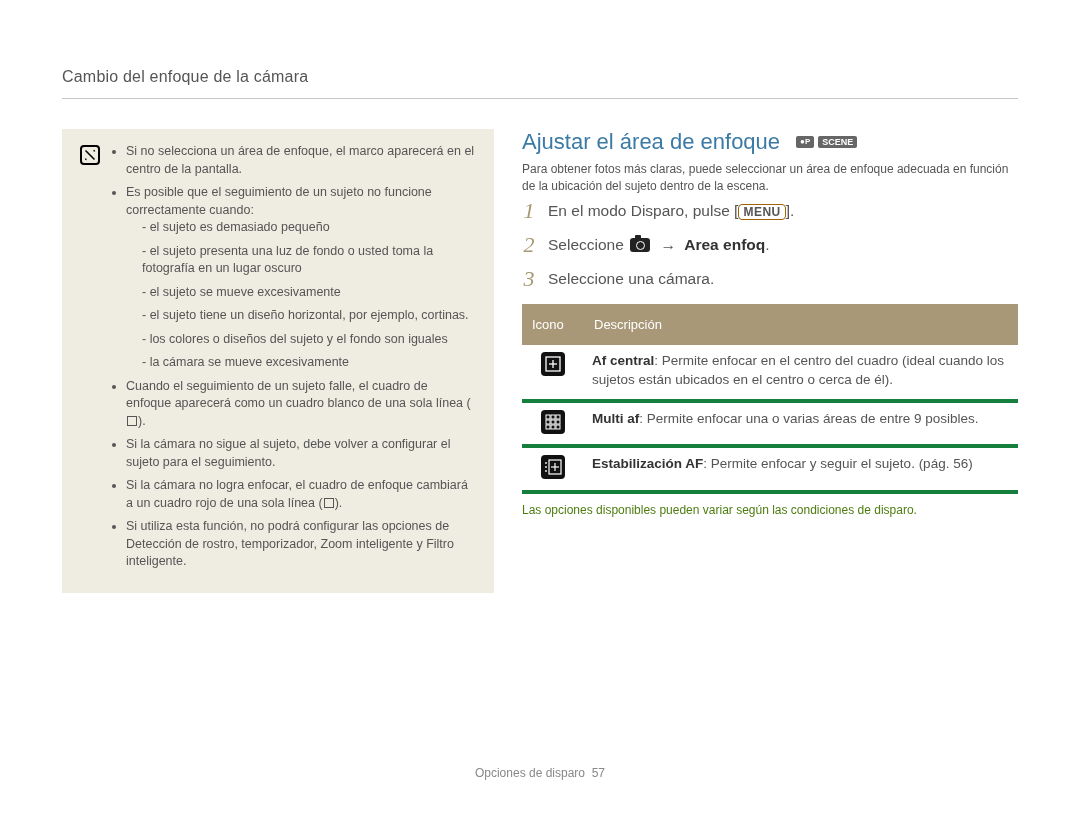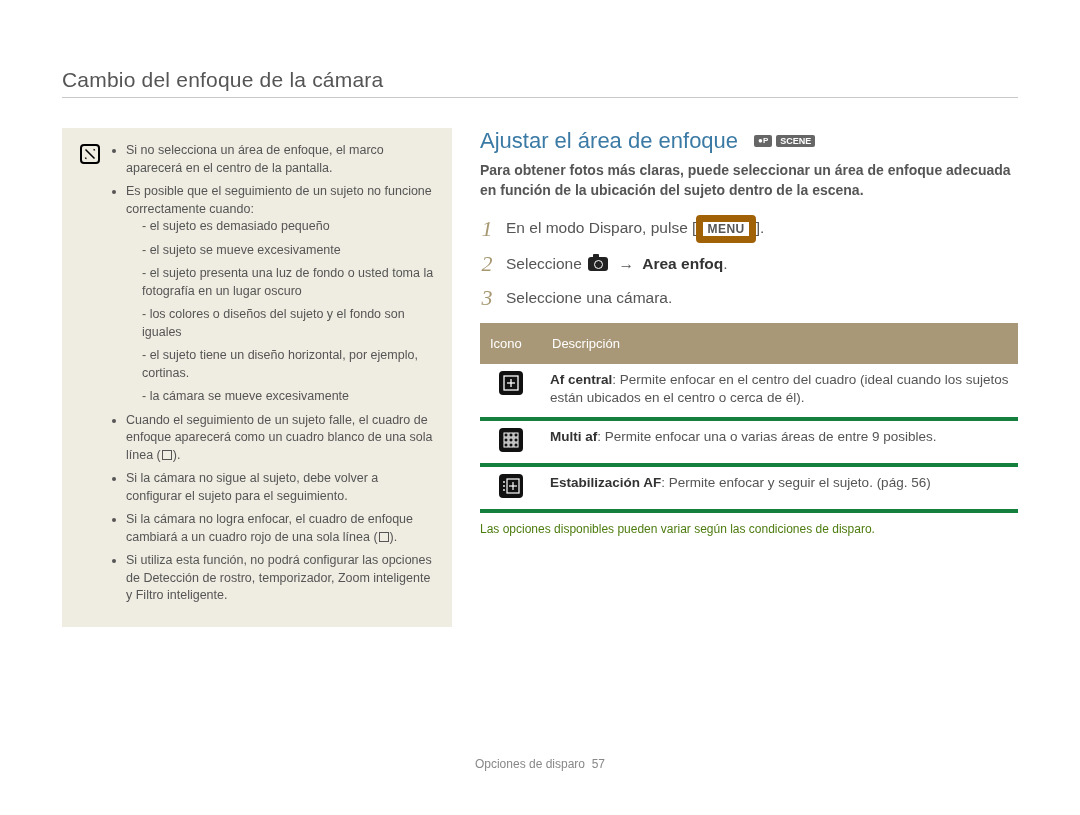--- a/index.html
+++ b/index.html
@@ -11,36 +11,36 @@
     font-family: Arial, Helvetica, sans-serif;
     background: #fff;
     color: #4a4a4a;
   }
   .page {
     padding: 68px 62px 0 62px;
     position: relative;
     height: 100%;
   }
   .page-title {
-    font-size: 21px;
+    font-size: 16px;
     font-weight: 300;
     color: #555;
     letter-spacing: 0.2px;
-    margin-bottom: 5px;
+    margin-bottom: 12px;
   }
   .title-rule {
     border: none;
     border-top: 1px solid #c8c8c8;
     margin: 4px 0 30px 0;
   }
   .cols {
     display: flex;
     gap: 28px;
   }
-  .col-left { width: 390px; }
+  .col-left { width: 432px; }
   .col-right { flex: 1; }
 
   
   .note-box {
     background: #efece1;
     padding: 14px 18px 16px 18px;
     display: flex;
     gap: 10px;
     font-size: 12.5px;
     line-height: 1.4;
@@ -93,25 +93,24 @@
   .mode-badge {
     background: #666;
     color: #fff;
     font-size: 9px;
     padding: 1px 4px;
     border-radius: 2px;
     font-weight: bold;
     line-height: 1.2;
   }
   .intro-text {
-    font-size: 14px;
+    font-size: 12px;
     line-height: 1.45;
-    margin-bottom: 14px;
-    color: #555;
-    font-weight: bold;
+    margin-bottom: 2px;
+    color: #555;
   }
   .steps {
     list-style: none;
     padding: 0;
     margin: 0 0 12px 0;
   }
   .steps li {
     display: flex;
     align-items: center;
     gap: 12px;
@@ -125,21 +124,21 @@
     font-size: 22px;
     color: #a89872;
     width: 14px;
     text-align: center;
     font-weight: 400;
   }
   .menu-chip {
     display: inline-block;
     font-weight: bold;
     font-family: Arial, sans-serif;
-    border: 7px solid #a16207;
+    border: 1px solid #a16207;
     border-radius: 4px;
     padding: 0 4px;
     font-size: 12px;
     letter-spacing: 0.5px;
     vertical-align: 0px;
   }
   .camera-icon-sm {
     display: inline-flex;
     width: 20px; height: 14px;
     background: #222;
@@ -204,21 +203,21 @@
 
   .table-note {
     font-size: 12px;
     color: #4d7c0f;
     margin-top: 8px;
     line-height: 1.4;
   }
 
   .footer {
     position: absolute;
-    bottom: 44px;
+    bottom: 35px;
     left: 0; right: 0;
     text-align: center;
     font-size: 12px;
     color: #888;
   }
 </style>
 </head>
 <body>
 
 <div class="page">
@@ -235,24 +234,24 @@
             <path d="M3 3 L21 21 M5 21 Q3 21 3 19 M19 3 Q21 3 21 5"></path>
           </svg>
         </div>
         <div class="note-content">
           <ul>
             <li>Si no selecciona un área de enfoque, el marco aparecerá en el centro de la pantalla.</li>
             <li>
               <span>Es posible que el seguimiento de un sujeto no funcione correctamente cuando:</span>
               <ul class="dash-list">
                 <li>el sujeto es demasiado pequeño</li>
+                <li>el sujeto presenta una luz de fondo o usted toma la fotografía en un lugar oscuro</li>
                 <li>el sujeto se mueve excesivamente</li>
-                <li>el sujeto presenta una luz de fondo o usted toma la fotografía en un lugar oscuro</li>
+                <li>el sujeto tiene un diseño horizontal, por ejemplo, cortinas.</li>
                 <li>los colores o diseños del sujeto y el fondo son iguales</li>
-                <li>el sujeto tiene un diseño horizontal, por ejemplo, cortinas.</li>
                 <li>la cámara se mueve excesivamente</li>
               </ul>
             </li>
             <li>
               <span>Cuando el seguimiento de un sujeto falle, el cuadro de enfoque aparecerá como un cuadro blanco de una sola línea (</span><span class="inline-square"></span><span>).</span>
             </li>
             <li>Si la cámara no sigue al sujeto, debe volver a configurar el sujeto para el seguimiento.</li>
             <li>
               <span>Si la cámara no logra enfocar, el cuadro de enfoque cambiará a un cuadro rojo de una sola línea (</span><span class="inline-square"></span><span>).</span>
             </li>

